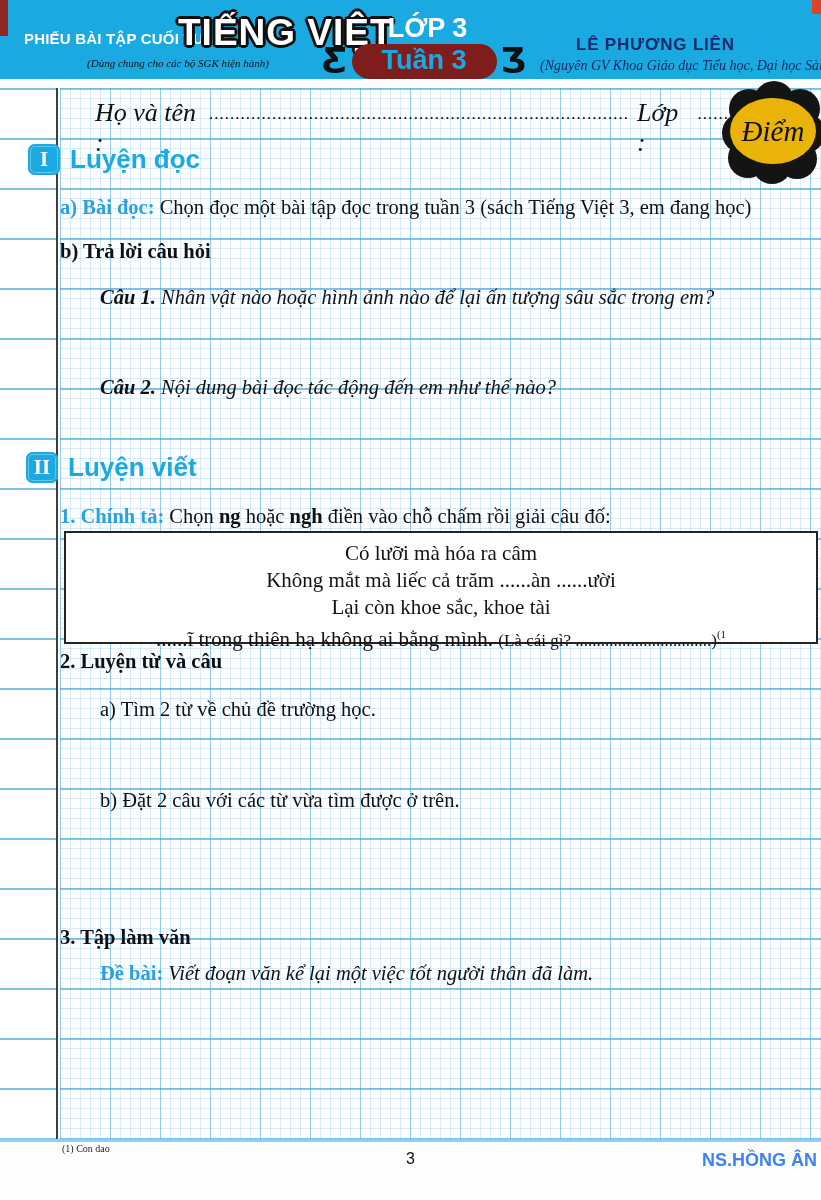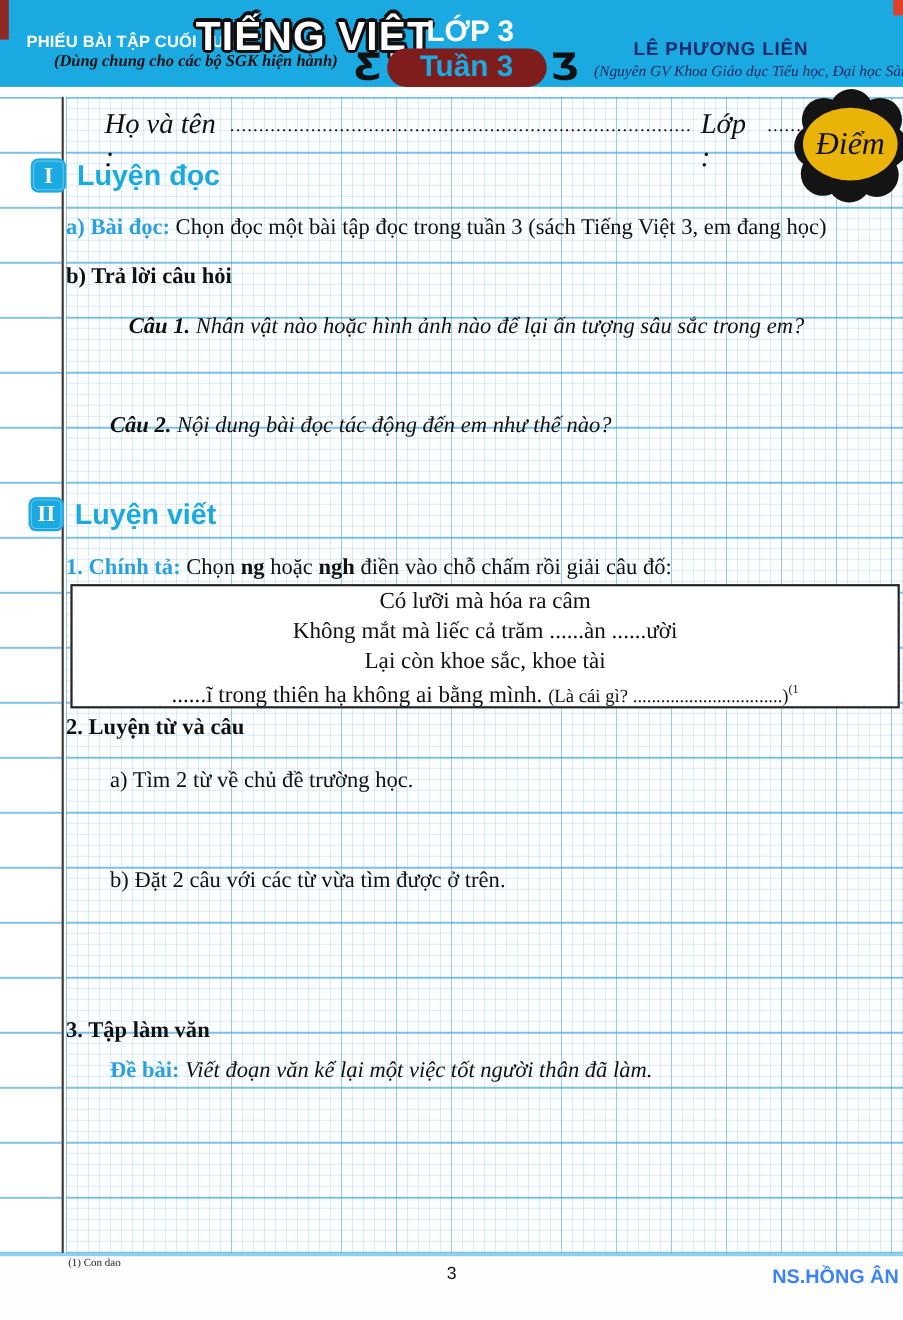--- a/index.html
+++ b/index.html
@@ -17,22 +17,22 @@
     position:absolute; left:24px; top:30px; color:#fff;
     font-family:"Liberation Sans", sans-serif; font-weight:bold; font-size:15px; letter-spacing:.2px;
   }
   .hdr-subject {
     position:absolute; left:178px; top:12px; color:#fff;
     font-family:"Liberation Sans", sans-serif; font-weight:bold; font-size:37px; letter-spacing:1px;
     text-shadow:-2px -2px 0 #101010, 2px -2px 0 #101010, -2px 2px 0 #101010, 2px 2px 0 #101010,
                 0 -3px 0 #101010, 0 3px 0 #101010, -3px 0 0 #101010, 3px 0 0 #101010;
   }
   .hdr-subtitle {
-    position:absolute; left:28px; top:48px; width:300px; text-align:center;
-    font-style:italic; font-weight:bold; font-size:15px; color:#101010;
+    position:absolute; left:28px; top:57px; width:300px; text-align:center;
+    font-style:italic; font-weight:normal; font-size:11px; color:#101010;
   }
   .hdr-grade {
     position:absolute; left:330px; top:13px; width:195px; text-align:center; color:#fff;
     font-family:"Liberation Sans", sans-serif; font-weight:bold; font-size:27px;
   }
   .hdr-week-row { position:absolute; left:322px; top:42px; display:flex; align-items:center; gap:4px; }
   .ornament { font-family:"DejaVu Sans", sans-serif; font-size:33px; font-weight:bold; color:#101010; line-height:38px; }
   .week-pill {
     background:#7f1d1d; border-radius:20px; padding:1px 30px 3px 30px;
     font-family:"Liberation Sans", sans-serif; font-weight:bold; font-size:27px; color:#1BA9E1;
@@ -86,21 +86,21 @@
   .sec-title {
     font-family:"Liberation Sans", sans-serif; font-weight:bold; font-size:26px; color:#1BA9E1;
   }
   .blue-b { color:#2aa1dd; font-weight:bold; }
   .body-line { position:absolute; font-size:20.5px; color:#101010; }
   .q-label { font-weight:bold; font-style:italic; }
   .q-text { font-style:italic; }
   
   .riddle-box {
     position:absolute; left:64px; top:531px; width:754px; height:113px;
-    background:#fff; border:2px solid #242424; 
+    background:#fff; border:2px solid #242424; padding-top:7px;
     font-size:21px; text-align:center; line-height:26px;
   }
   .riddle-line { margin-bottom:1px; }
   .riddle-note { font-size:17px;text-align:center; }
   .riddle-sup { font-size:11px; vertical-align:super; }
   
   .footnote { position:absolute; left:62px; top:1143px; font-size:10px; color:#222; }
   .page-num {
     position:absolute; left:0; top:1150px; width:821px; text-align:center;
     font-family:"Liberation Sans", sans-serif; font-size:16px; color:#111;
@@ -157,21 +157,21 @@
     <span class="sec-badge">I</span>
     <span class="sec-title">Luyện đọc</span>
   </div>
 
   <div class="body-line" style="left:60px; top:196px">
     <span class="blue-b">a) Bài đọc:</span><span> Chọn đọc một bài tập đọc trong tuần 3 (sách Tiếng Việt 3, em đang học)</span>
   </div>
 
   <div class="body-line blue-b" style="left:60px; top:240px">b) Trả lời câu hỏi</div>
 
-  <div class="body-line" style="left:117px; top:286px">
+  <div class="body-line" style="left:100px; top:286px">
     <span class="q-label">Câu 1.</span><span class="q-text"> Nhân vật nào hoặc hình ảnh nào để lại ấn tượng sâu sắc trong em?</span>
   </div>
 
   <div class="body-line" style="left:100px; top:376px">
     <span class="q-label">Câu 2.</span><span class="q-text"> Nội dung bài đọc tác động đến em như thế nào?</span>
   </div>
 
   <div class="sec-head" style="left:26px; top:452px">
     <span class="sec-badge">II</span>
     <span class="sec-title">Luyện viết</span>

